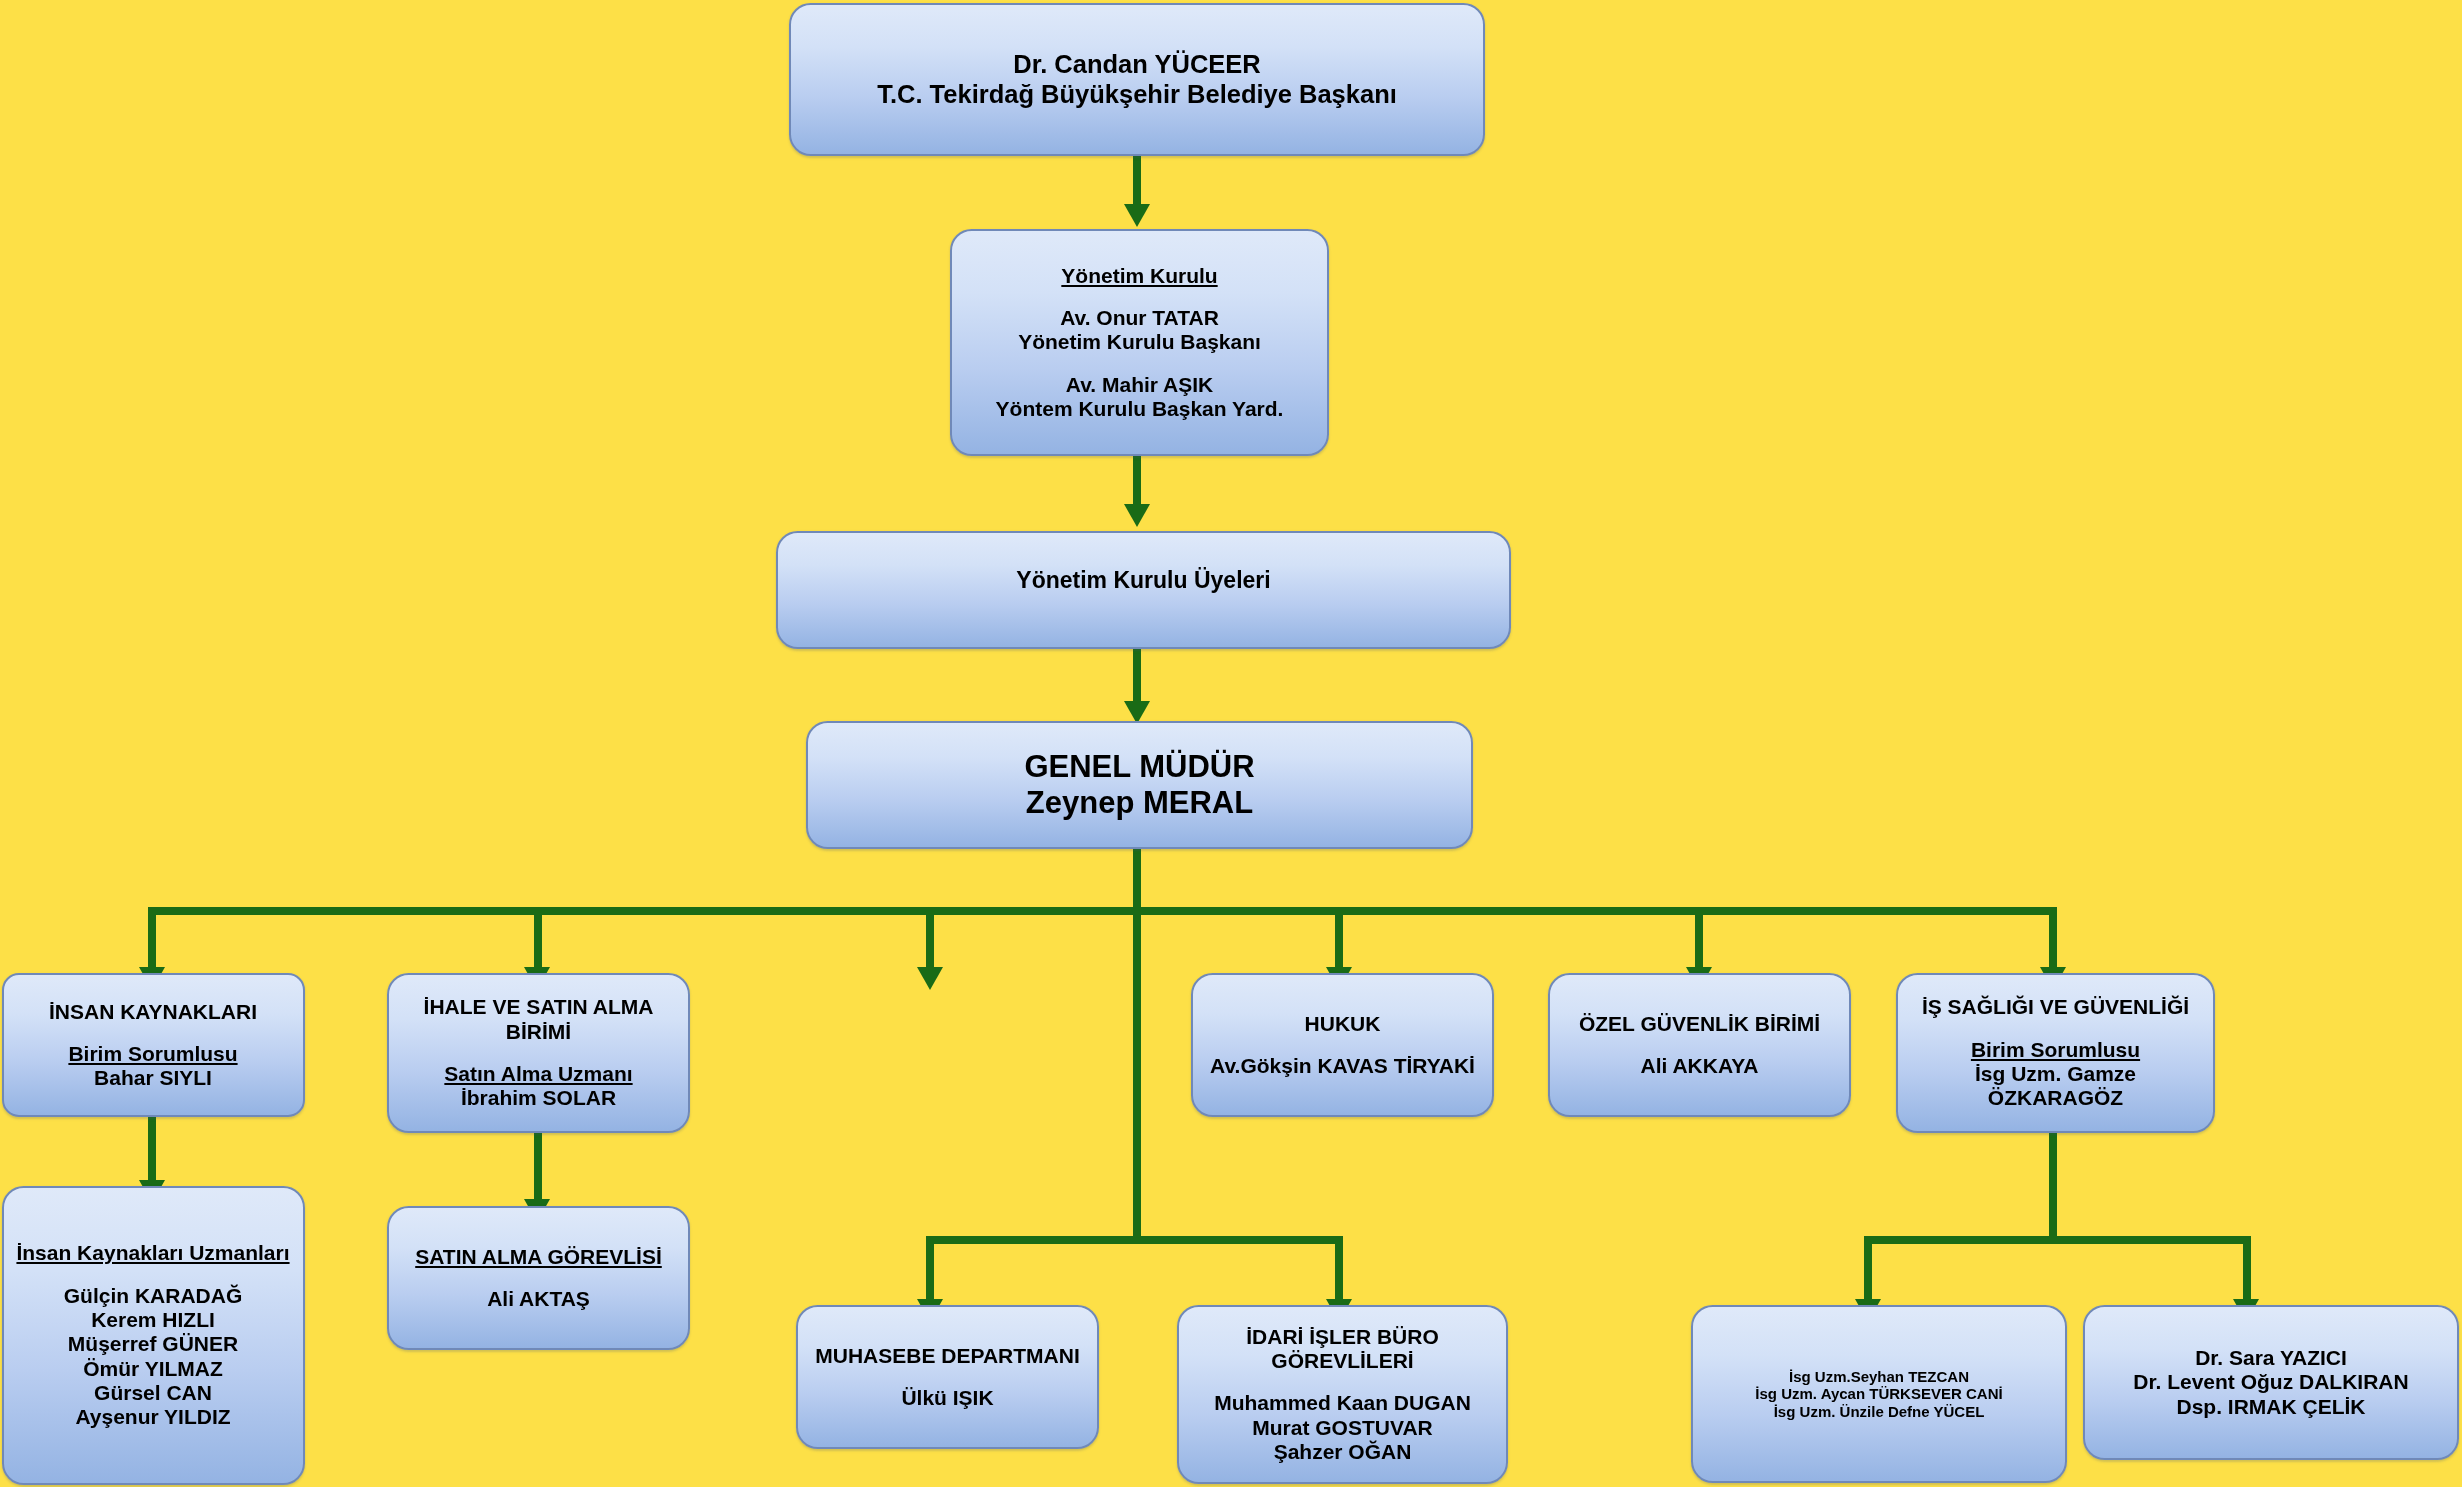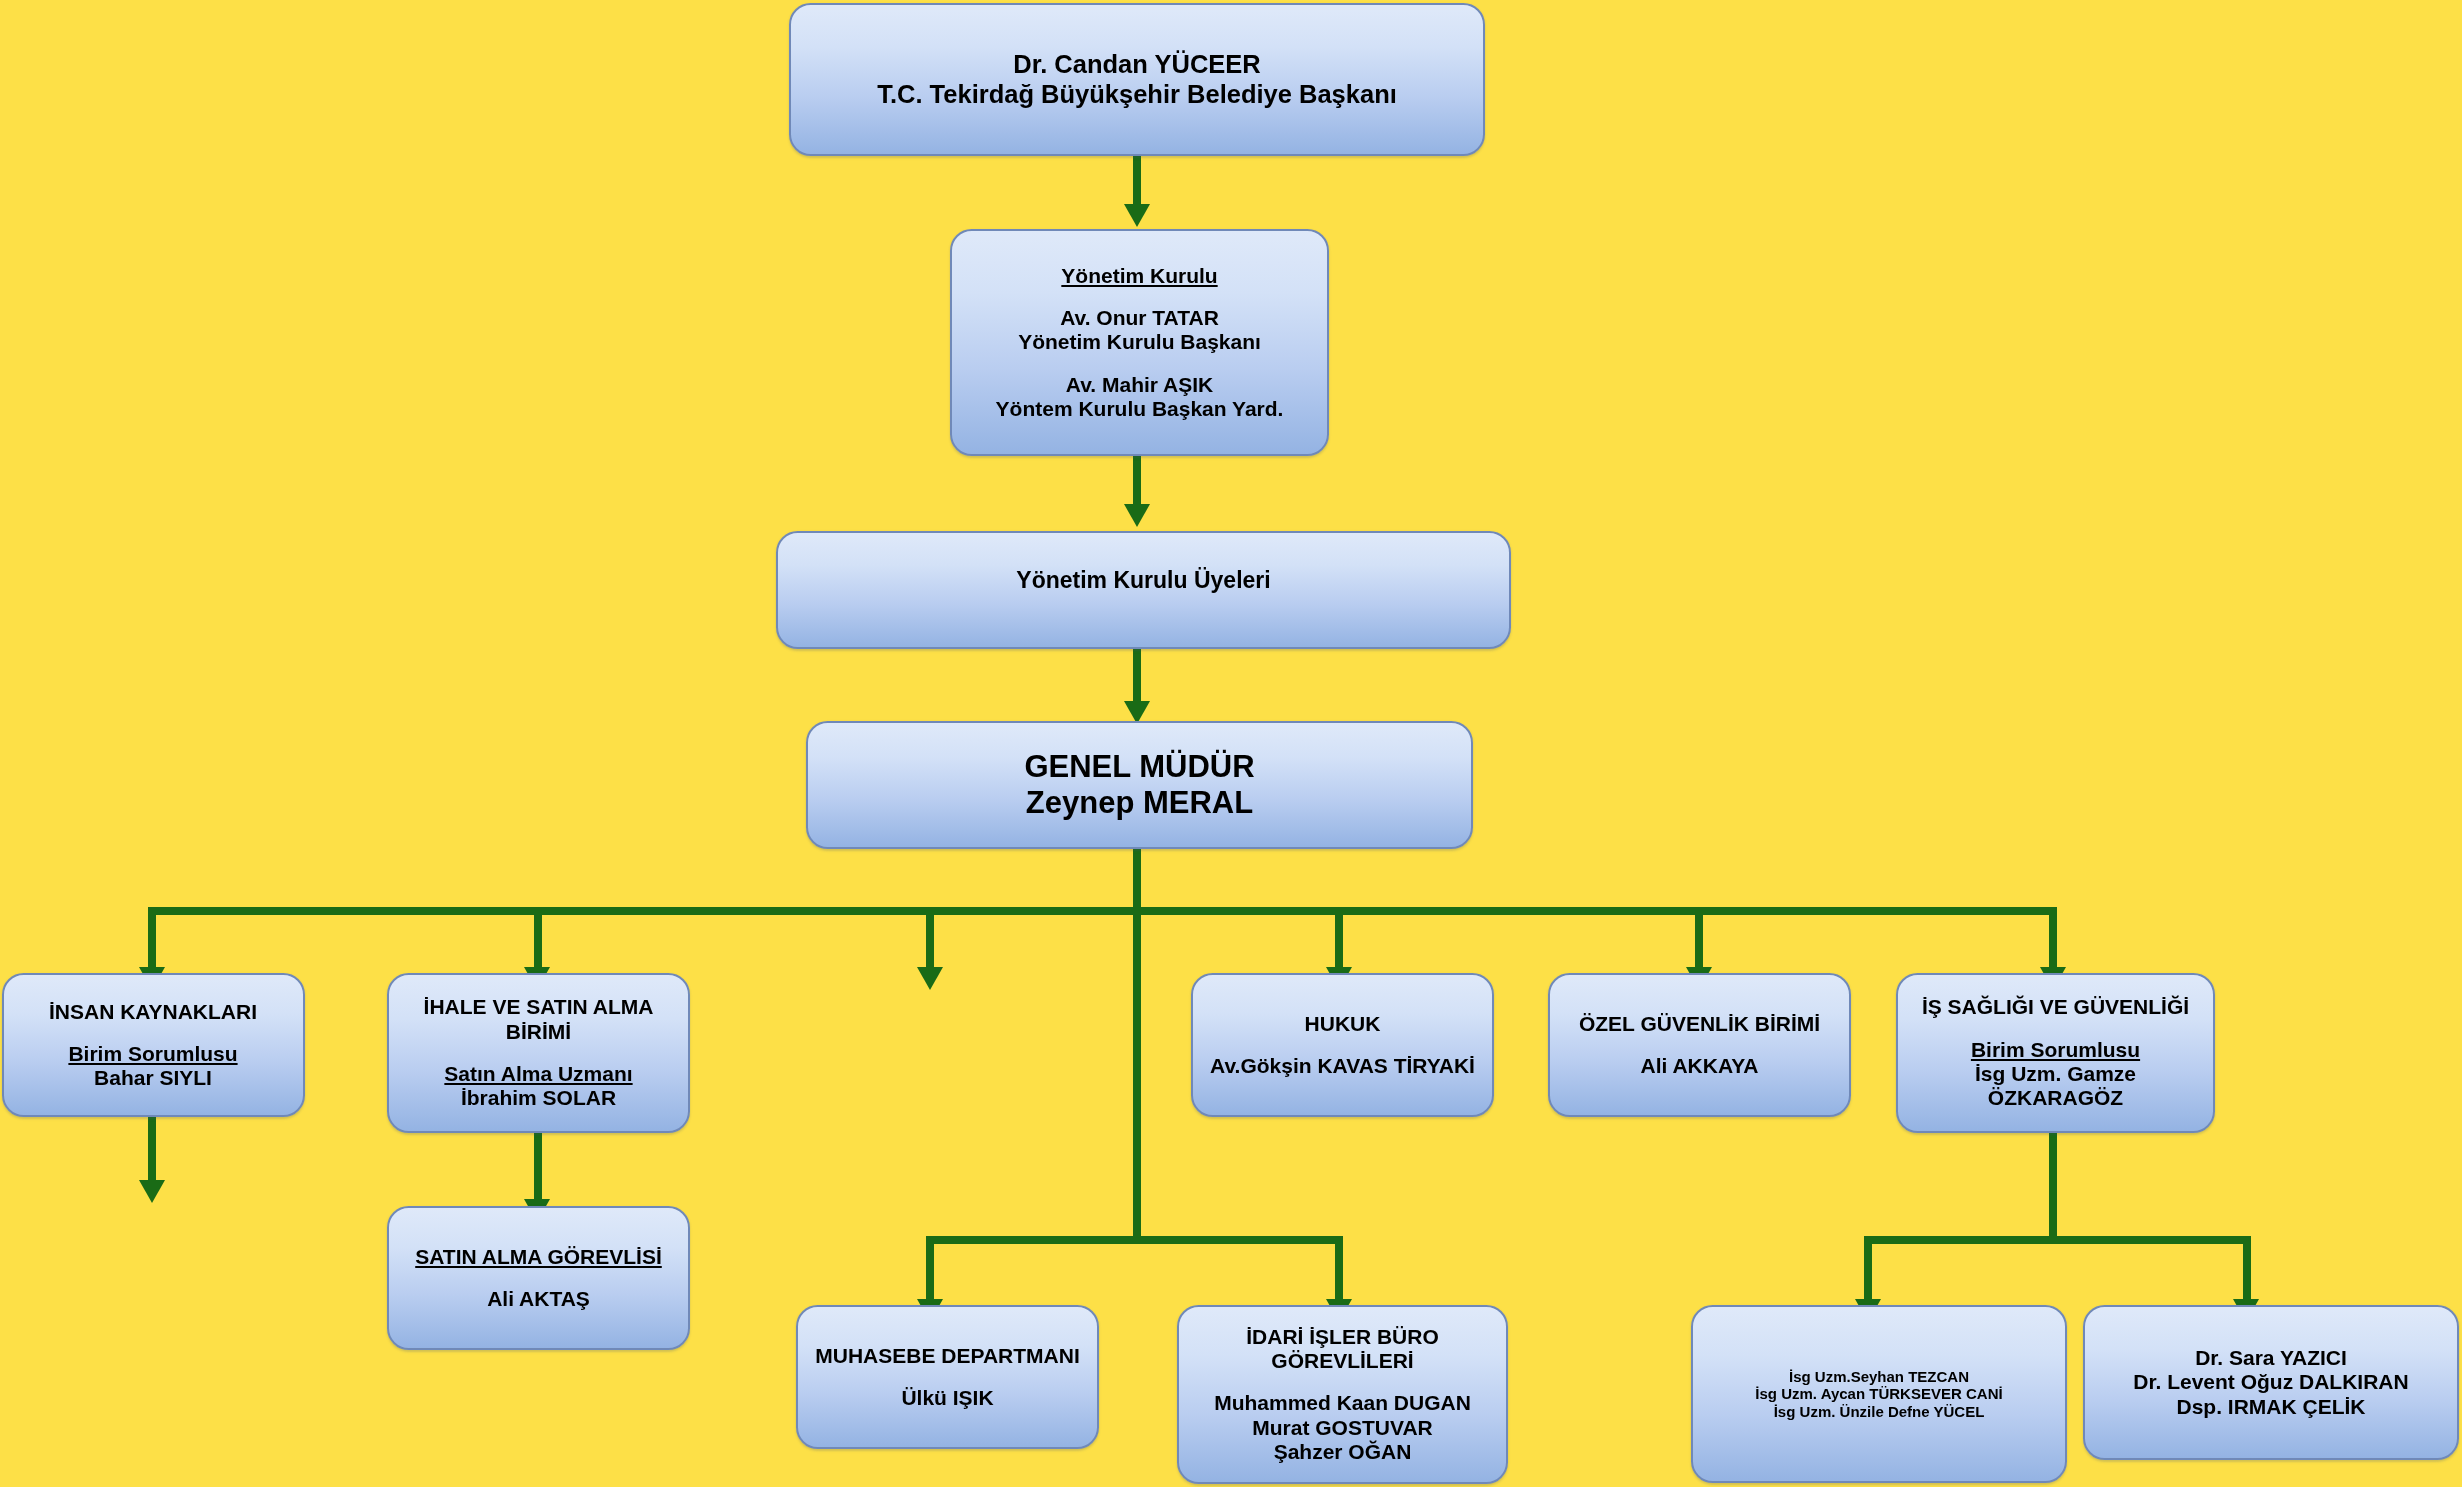--- a/index.html
+++ b/index.html
@@ -129,21 +129,21 @@
   <div class="node" style="left:776px; top:531px; width:735px; height:118px; font-size:23px;">
     <span class="line bold">Yönetim Kurulu Üyeleri</span>
     <span class="gap"></span>
   </div>
 
   <div class="node" style="left:806px; top:721px; width:667px; height:128px; font-size:31px;">
     <span class="line bold">GENEL MÜDÜR</span>
     <span class="line bold">Zeynep MERAL</span>
   </div>
 
-  <div class="node" style="left:1.5px; top:973px; width:303px; height:144px; font-size:21px;">
+  <div class="node" style="left:1.5px; top:973px; width:303px; height:144px; font-size:21px;border-radius:17px;">
     <span class="line bold">İNSAN KAYNAKLARI</span>
     <span class="gap"></span>
     <span class="line ul">Birim Sorumlusu</span>
     <span class="line bold">Bahar SIYLI</span>
   </div>
 
   <div class="node" style="left:387px; top:973px; width:303px; height:160px; font-size:21px;">
     <span class="line bold">İHALE VE SATIN ALMA</span>
     <span class="line bold">BİRİMİ</span>
     <span class="gap"></span>
@@ -164,20 +164,30 @@
     <span class="line bold">Ali AKKAYA</span>
   </div>
 
   <div class="node" style="left:1896px; top:973px; width:319px; height:160px; font-size:21px;">
     <span class="line bold">İŞ SAĞLIĞI VE GÜVENLİĞİ</span>
     <span class="gap"></span>
     <span class="line ul">Birim Sorumlusu</span>
     <span class="line bold">İsg Uzm. Gamze ÖZKARAGÖZ</span>
   </div>
 
+  <div class="node" style="left:1.5px; top:1186px; width:303px; height:299px; font-size:21px;">
+    <span class="line ul">İnsan Kaynakları Uzmanları</span>
+    <span class="gap"></span>
+    <span class="line bold">Gülçin KARADAĞ</span>
+    <span class="line bold">Kerem HIZLI</span>
+    <span class="line bold">Müşerref GÜNER</span>
+    <span class="line bold">Ömür YILMAZ</span>
+    <span class="line bold">Gürsel CAN</span>
+    <span class="line bold">Ayşenur YILDIZ</span>
+  </div>
 
   <div class="node" style="left:387px; top:1206px; width:303px; height:144px; font-size:21px;">
     <span class="line ul">SATIN ALMA GÖREVLİSİ</span>
     <span class="gap"></span>
     <span class="line bold">Ali AKTAŞ</span>
   </div>
 
   <div class="node" style="left:796px; top:1305px; width:303px; height:144px; font-size:21px;">
     <span class="line bold">MUHASEBE DEPARTMANI</span>
     <span class="gap"></span>

